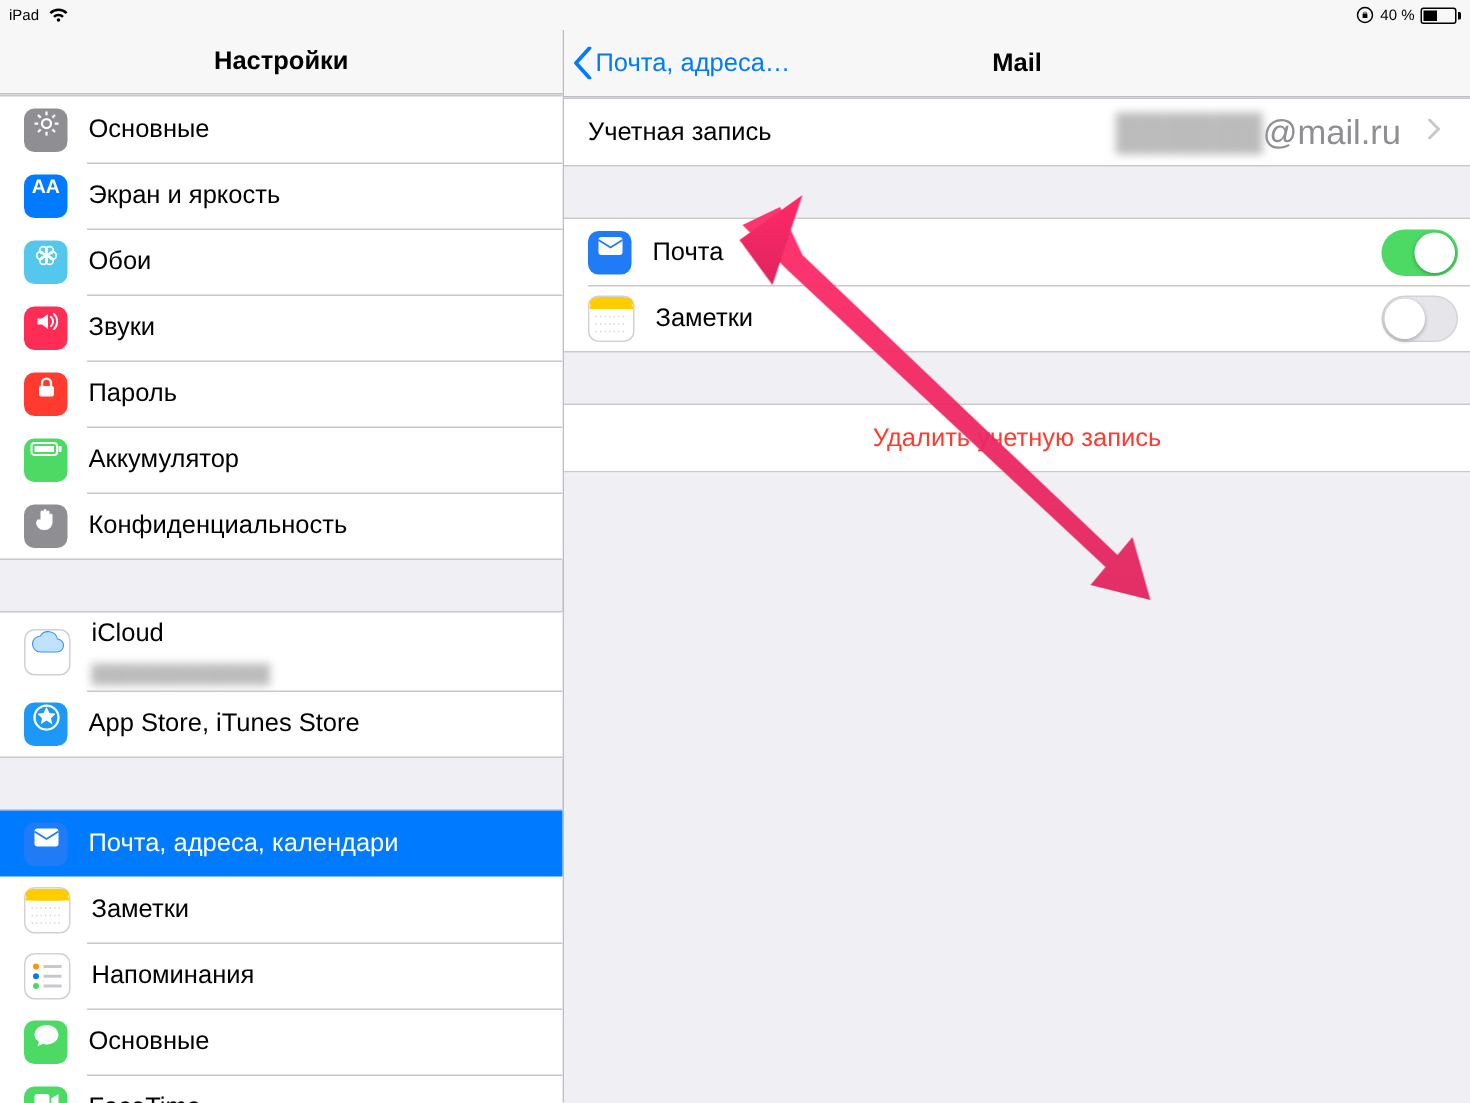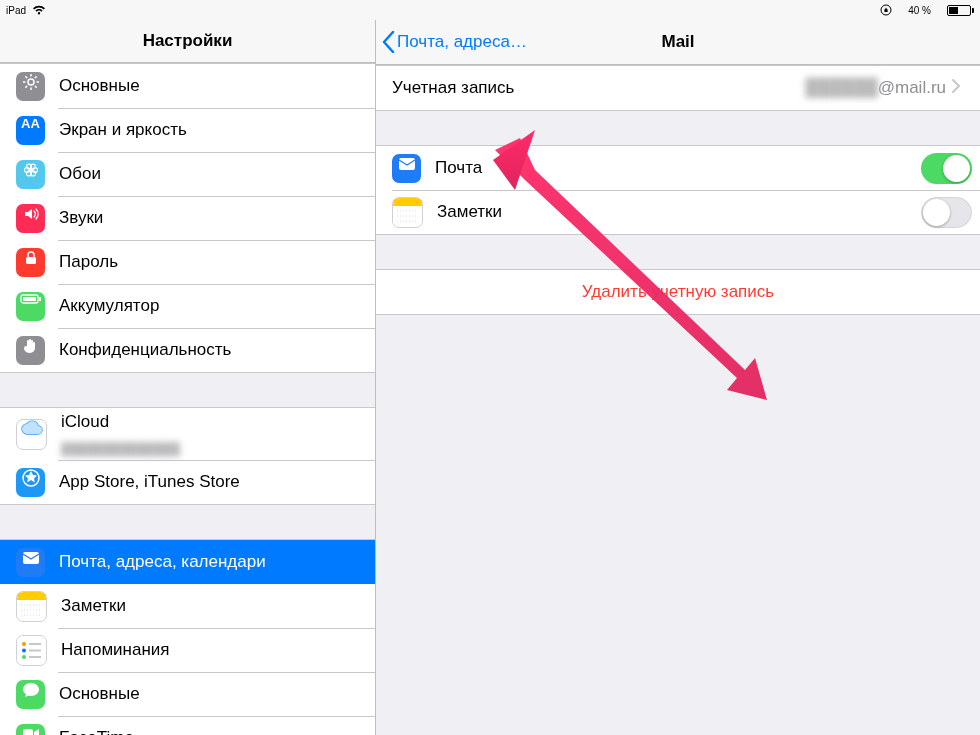--- a/index.html
+++ b/index.html
@@ -34,21 +34,21 @@
     left: 0; right: 0;
     text-align: center;
     font-weight: 600;
     margin-top: 28px;
   }
   .status-right {
     position: absolute;
     right: 6px;
     display: flex;
     align-items: center;
-    gap: 16px;
+    gap: 4px;
   }
   .wifi-icon svg { display:block; }
   .battery {
     display: inline-flex;
     align-items: center;
   }
   .battery-body {
     width: 24px; height: 11px;
     border: 1px solid #000;
     border-radius: 2px;
@@ -184,23 +184,23 @@
     margin-top: -2px;
   }
   .row-stack {
     display: flex;
     flex-direction: column;
     justify-content: flex-end;
     min-height: 44px;
     padding: 4px 0;
   }
   .row-value {
-    font-size: 17px;
+    font-size: 23px;
     color: #8e8e93;
-    margin-right: 6px;
+    margin-right: 18px;
   }
   .row-chevron {
     margin-right: 12px;
     color: #c7c7cc;
   }
   .row-right {
     margin-left: auto;
     display: flex;
     align-items: center;
     padding-right: 8px;

